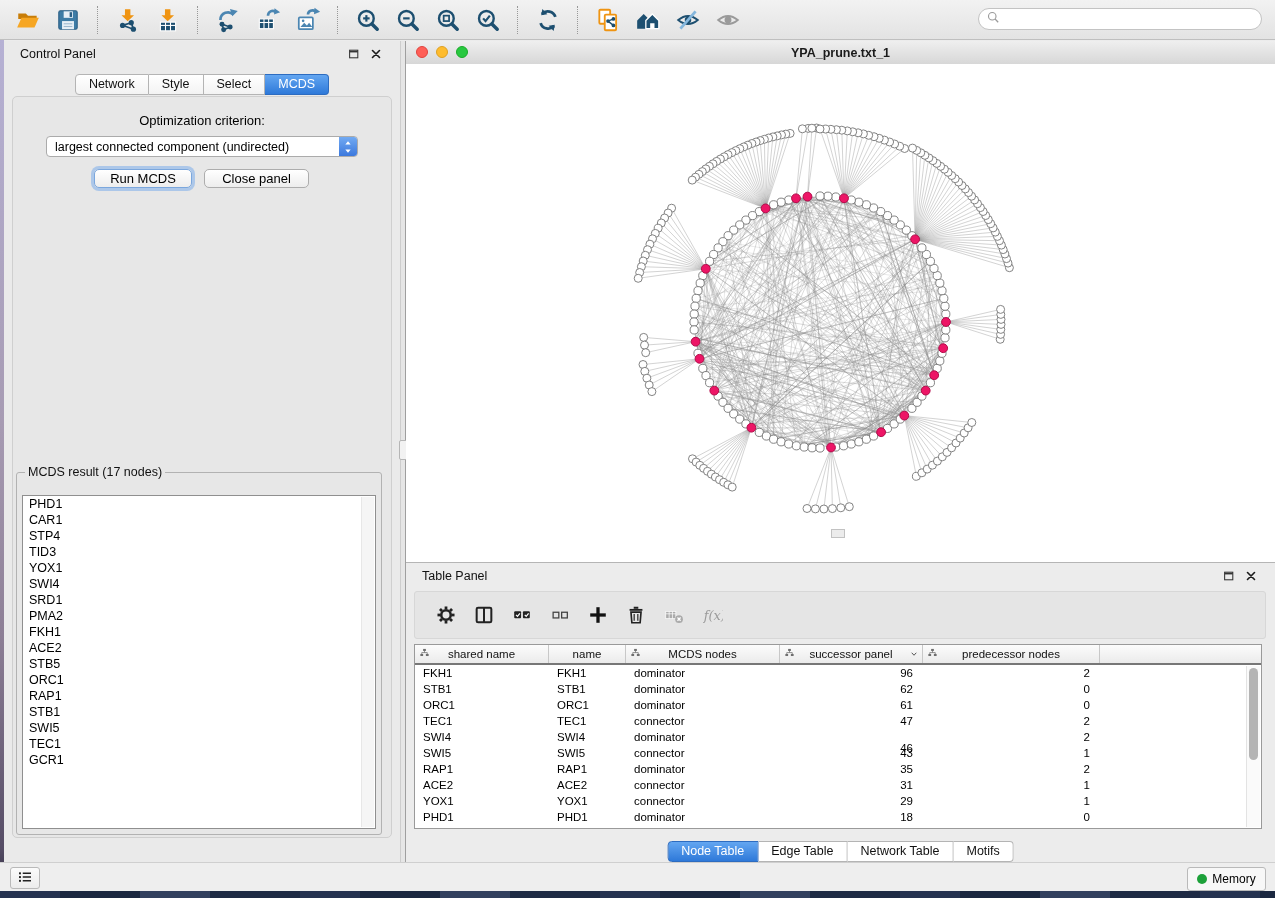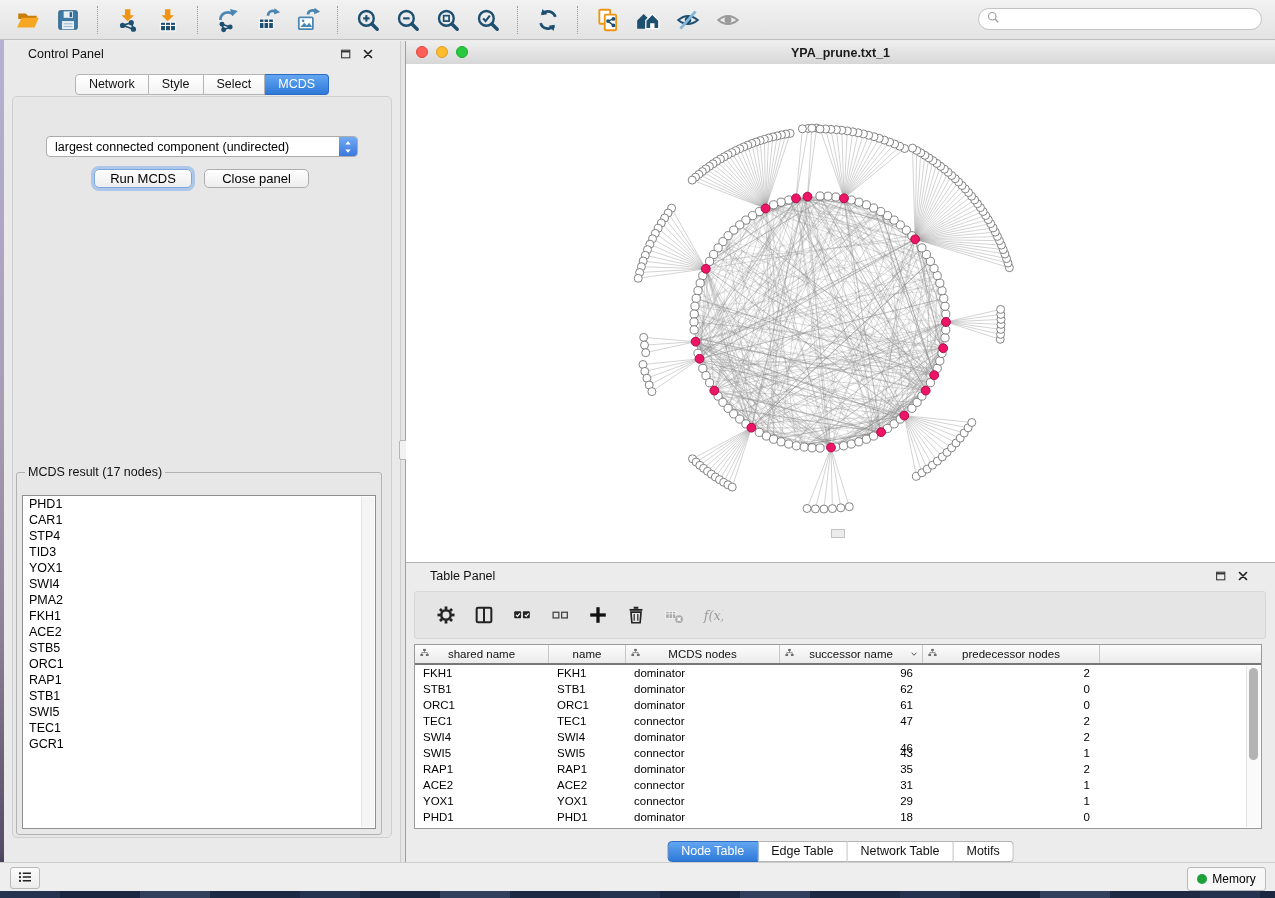--- a/index.html
+++ b/index.html
@@ -18,21 +18,21 @@
     border:1px solid #c3c3c3;border-radius:12px;display:flex;align-items:center;
     padding-left:7px;box-sizing:border-box;}
   .search-box input{border:none;outline:none;flex:1;font-size:12px;background:transparent;
     font-family:"Liberation Sans",sans-serif;margin-left:4px;}
   
   .left-strip{position:absolute;left:0;top:40px;width:4px;height:851px;
     background:linear-gradient(#b6b1d4,#a79bb3 45%,#8d7f96 70%,#564d66 95%,#2b2a3d);}
   
   .control-panel{position:absolute;left:4px;top:41px;width:396px;height:821px;
     background:#eaeaea;box-sizing:border-box;}
-  .panel-header{height:26px;display:flex;align-items:center;padding:0 24px;font-size:12.5px;color:#111;}
+  .panel-header{height:26px;display:flex;align-items:center;padding:0 16px;font-size:12.5px;color:#111;}
   .panel-header .spacer{flex:1;}
   .win-ico{width:16px;height:16px;margin-left:6px;display:flex;align-items:center;justify-content:center;}
   .cp-tabs{display:flex;justify-content:center;margin-top:7px;}
   .seg-tab{height:19px;line-height:19px;padding:0 13px;background:linear-gradient(#ffffff,#f3f3f3);
     border:1px solid #b4b4b4;border-left:none;font-size:12.5px;color:#111;}
   .seg-tab:first-child{border-left:1px solid #b4b4b4;border-radius:4px 0 0 4px;}
   .seg-tab:last-child{border-radius:0 4px 4px 0;}
   .seg-tab.active{background:linear-gradient(#63a6f1,#2e79d9);border-color:#2d6cc0;color:#fff;}
   .cp-body{position:absolute;left:8px;top:55px;width:380px;height:742px;
     background:#e7e7e7;border:1px solid #cfcfcf;border-radius:5px;box-sizing:border-box;}
@@ -282,20 +282,21 @@
         </svg>
       </span>
   </div>
   <div class="cp-tabs" id="cp-tabs">
       <div class="seg-tab">Network</div>
       <div class="seg-tab">Style</div>
       <div class="seg-tab">Select</div>
       <div class="seg-tab active">MCDS</div>
     </div>
   <div class="cp-body">
+    <div class="opt-label">Optimization criterion:</div>
     <div class="dropdown">
       <span class="dd-text">largest connected component (undirected)</span>
       <span class="dd-stepper">
           <svg viewBox="0 0 24 24" width="16" height="16">
             <path d="M12 3.5 L16 8.2 H8 Z" fill="#fff"></path>
             <path d="M12 20.5 L8 15.8 H16 Z" fill="#fff"></path>
           </svg>
         </span>
     </div>
     <button class="cp-btn btn-run">Run MCDS</button>
@@ -303,20 +304,21 @@
     <fieldset class="mcds">
       <legend>MCDS result (17 nodes)</legend>
       <div class="mcds-listwrap">
         <div id="mcds-list">
             <div class="list-item">PHD1</div>
             <div class="list-item">CAR1</div>
             <div class="list-item">STP4</div>
             <div class="list-item">TID3</div>
             <div class="list-item">YOX1</div>
             <div class="list-item">SWI4</div>
+            <div class="list-item">SRD1</div>
             <div class="list-item">PMA2</div>
             <div class="list-item">FKH1</div>
             <div class="list-item">ACE2</div>
             <div class="list-item">STB5</div>
             <div class="list-item">ORC1</div>
             <div class="list-item">RAP1</div>
             <div class="list-item">STB1</div>
             <div class="list-item">SWI5</div>
             <div class="list-item">TEC1</div>
             <div class="list-item">GCR1</div>
@@ -1260,21 +1262,21 @@
             </svg></span>
           <span class="th-label">MCDS nodes</span>
         </div>
         <div class="th" style="width: 143px;">
           <span class="th-ico"><svg viewBox="0 0 24 24" width="11" height="11">
               <rect x="9" y="2" width="6" height="4.5" fill="#6e6e6e"></rect>
               <path d="M12 6.5 V10 M6 13 V10 H18 V13" stroke="#6e6e6e" stroke-width="1.6" fill="none"></path>
               <rect x="3" y="13" width="6" height="4.5" fill="#6e6e6e"></rect>
               <rect x="15" y="13" width="6" height="4.5" fill="#6e6e6e"></rect>
             </svg></span>
-          <span class="th-label">successor name</span>
+          <span class="th-label">successor panel</span>
           <span class="th-sort"><svg viewBox="0 0 24 24" width="10" height="10">
               <path d="M6.5 9 L12 15 L17.5 9" fill="none" stroke="#555" stroke-width="2.4"></path>
             </svg></span>
         </div>
         <div class="th" style="width: 177px;">
           <span class="th-ico"><svg viewBox="0 0 24 24" width="11" height="11">
               <rect x="9" y="2" width="6" height="4.5" fill="#6e6e6e"></rect>
               <path d="M12 6.5 V10 M6 13 V10 H18 V13" stroke="#6e6e6e" stroke-width="1.6" fill="none"></path>
               <rect x="3" y="13" width="6" height="4.5" fill="#6e6e6e"></rect>
               <rect x="15" y="13" width="6" height="4.5" fill="#6e6e6e"></rect>

